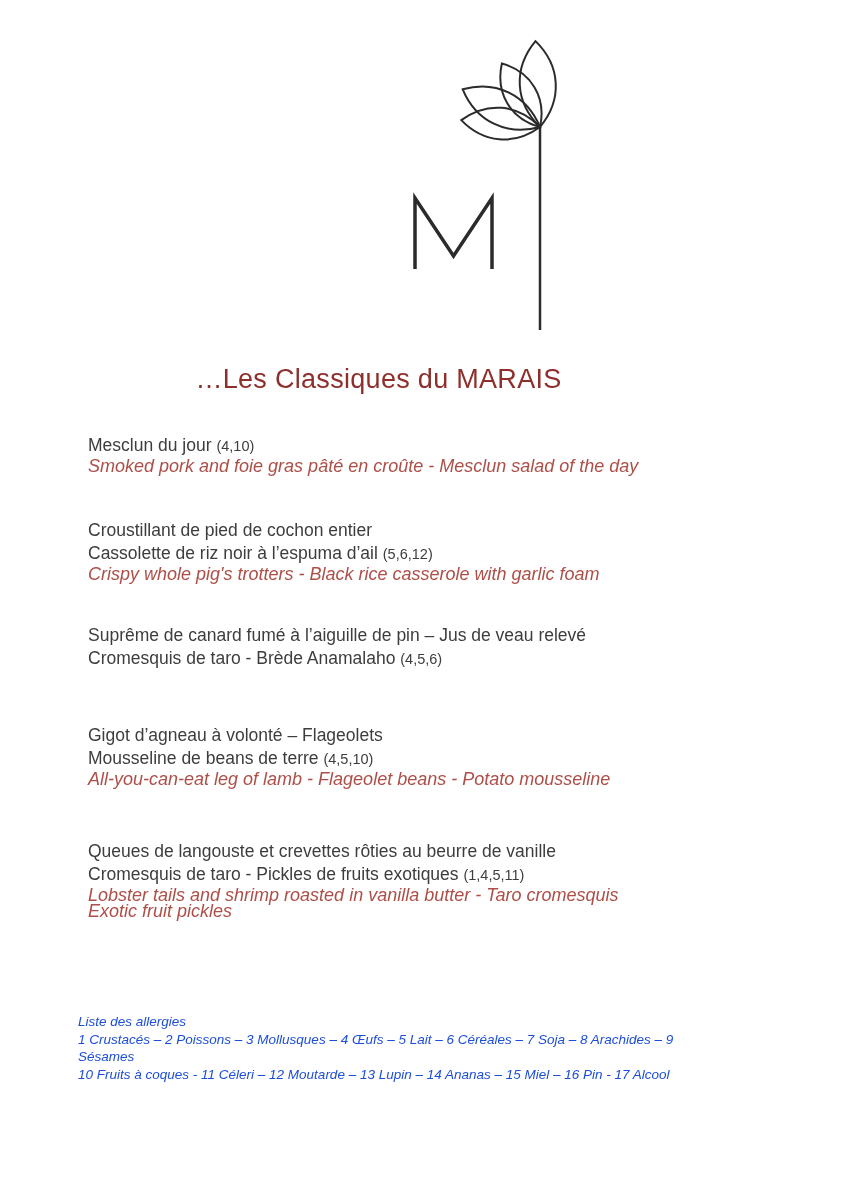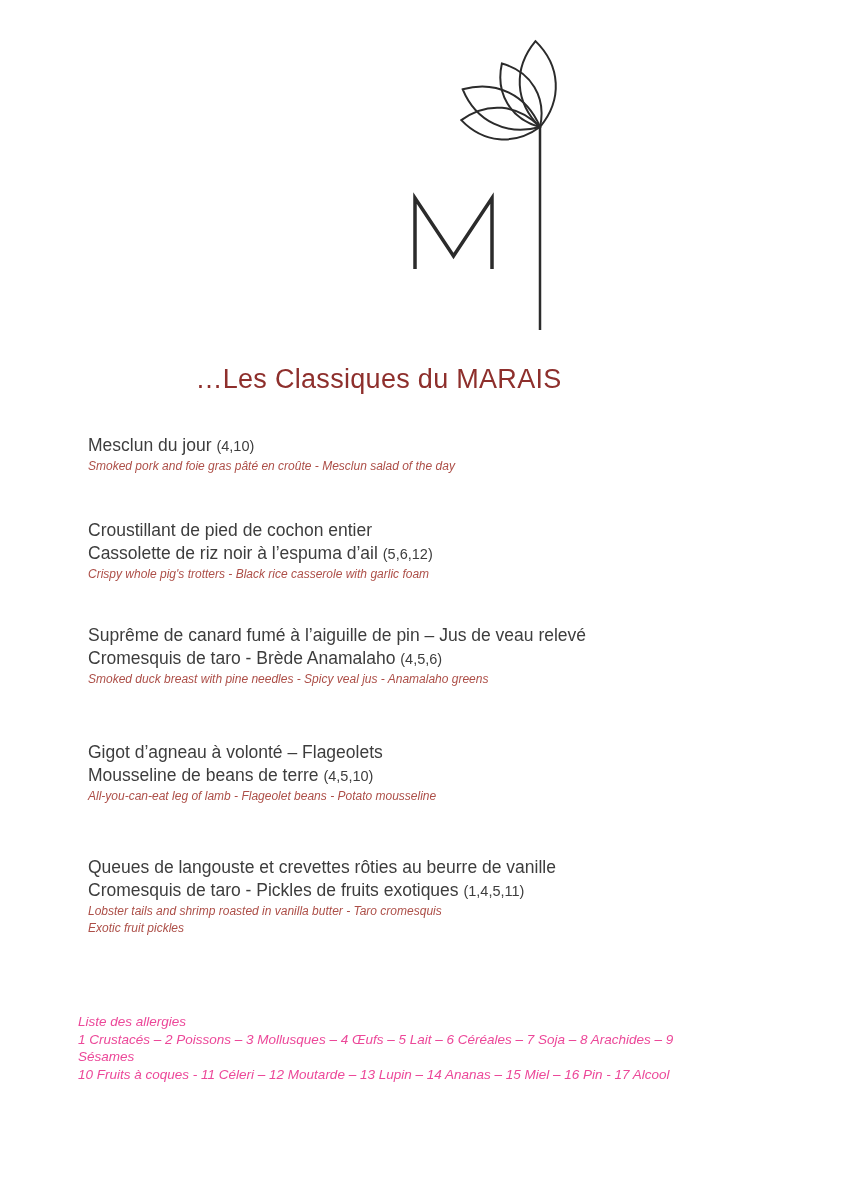--- a/index.html
+++ b/index.html
@@ -54,21 +54,21 @@
   .item .name {
     font-size: 17.5px;
     line-height: 23px;
     color: var(--text-dark, #3d3d3d);
   }
   .item .allergens {
     font-size: 14.5px;
     margin-top: 19px;
   }
   .item .trans {
-    font-size: 12px;
+    font-size: 18px;
     font-style: italic;
     line-height: 16.5px;
     color: var(--translation-red, #ad4f48);
   }
   .item .price {
     position: absolute;
     left: 619px;
     top: -6px;
     font-size: 29px;
     line-height: 30px;
@@ -76,21 +76,21 @@
     color: var(--price-dark, #2e2e2e);
     white-space: nowrap;
   }
   .allergies {
     position: absolute;
     top: 1013px;
     left: 78px;
     font-style: italic;
     font-size: 13.5px;
     line-height: 17.5px;
-    color: #ec4899;
+    color: #1d4ed8;
   }
 </style>
 </head>
 <body>
 
 <div class="page">
 
   <div class="logo">
     <svg width="190" height="310" viewBox="0 0 190 310">
       <g fill="none" stroke="#2b2b2b">
@@ -123,21 +123,20 @@
       <div class="price">66 000</div>
       <div class="name">Croustillant de pied de cochon entier</div>
       <div class="name"><span>Cassolette de riz noir à l’espuma d’ail</span> <span class="allergens">(5,6,12)</span></div>
       <div class="trans">Crispy whole pig's trotters - Black rice casserole with garlic foam</div>
     </div>
 
     <div class="item">
       <div class="price">66 000</div>
       <div class="name">Suprême de canard fumé à l’aiguille de pin – Jus de veau relevé</div>
       <div class="name"><span>Cromesquis de taro - Brède Anamalaho</span> <span class="allergens">(4,5,6)</span></div>
-      <div class="trans">Smoked duck breast with pine needles - Spicy veal jus - Anamalaho greens</div>
     </div>
 
     <div class="item">
       <div class="price">78 000</div>
       <div class="name">Gigot d’agneau à volonté – Flageolets</div>
       <div class="name"><span>Mousseline de beans de terre</span> <span class="allergens">(4,5,10)</span></div>
       <div class="trans">All-you-can-eat leg of lamb - Flageolet beans - Potato mousseline</div>
     </div>
 
     <div class="item">

